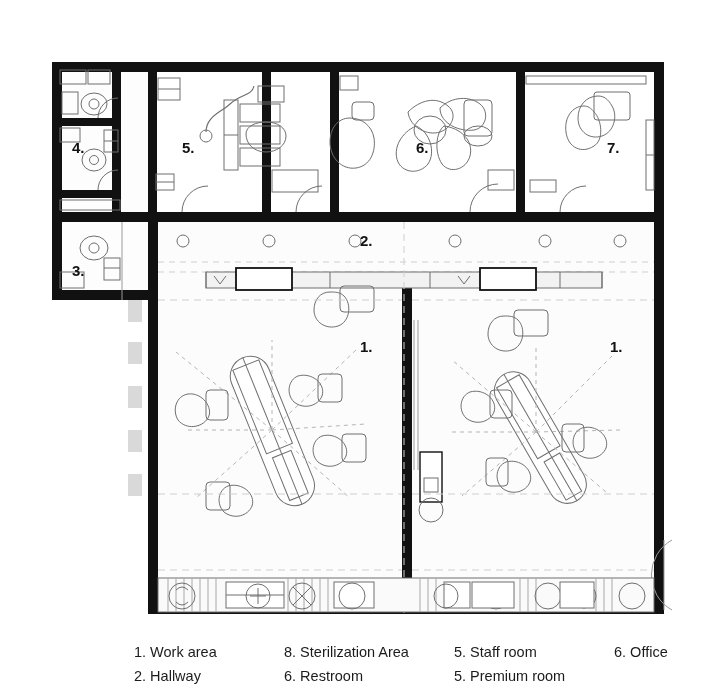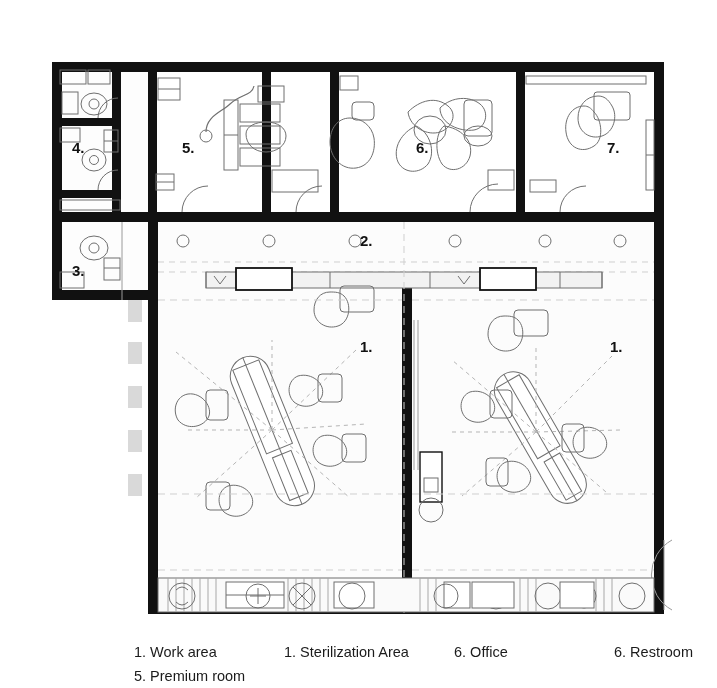--- a/index.html
+++ b/index.html
@@ -351,20 +351,22 @@
   <div class="room-number" style="left:610px; top:338px;">1.</div>
   <div class="room-number" style="left:360px; top:232px;">2.</div>
   <div class="room-number" style="left:72px;  top:262px;">3.</div>
   <div class="room-number" style="left:72px;  top:139px;">4.</div>
   <div class="room-number" style="left:182px; top:139px;">5.</div>
   <div class="room-number" style="left:416px; top:139px;">6.</div>
   <div class="room-number" style="left:607px; top:139px;">7.</div>
 
   <div class="legend">
     <div class="legend-item">1. Work area</div>
-    <div class="legend-item">1. Sterilization Area</div>
+    <div class="legend-item">8. Sterilization Area</div>
+    <div class="legend-item">5. Staff room</div>
     <div class="legend-item">6. Office</div>
+    <div class="legend-item">2. Hallway</div>
     <div class="legend-item">6. Restroom</div>
     <div class="legend-item">5. Premium room</div>
     <div class="legend-spacer"></div>
   </div>
 
 </div>
 
 </body></html>

